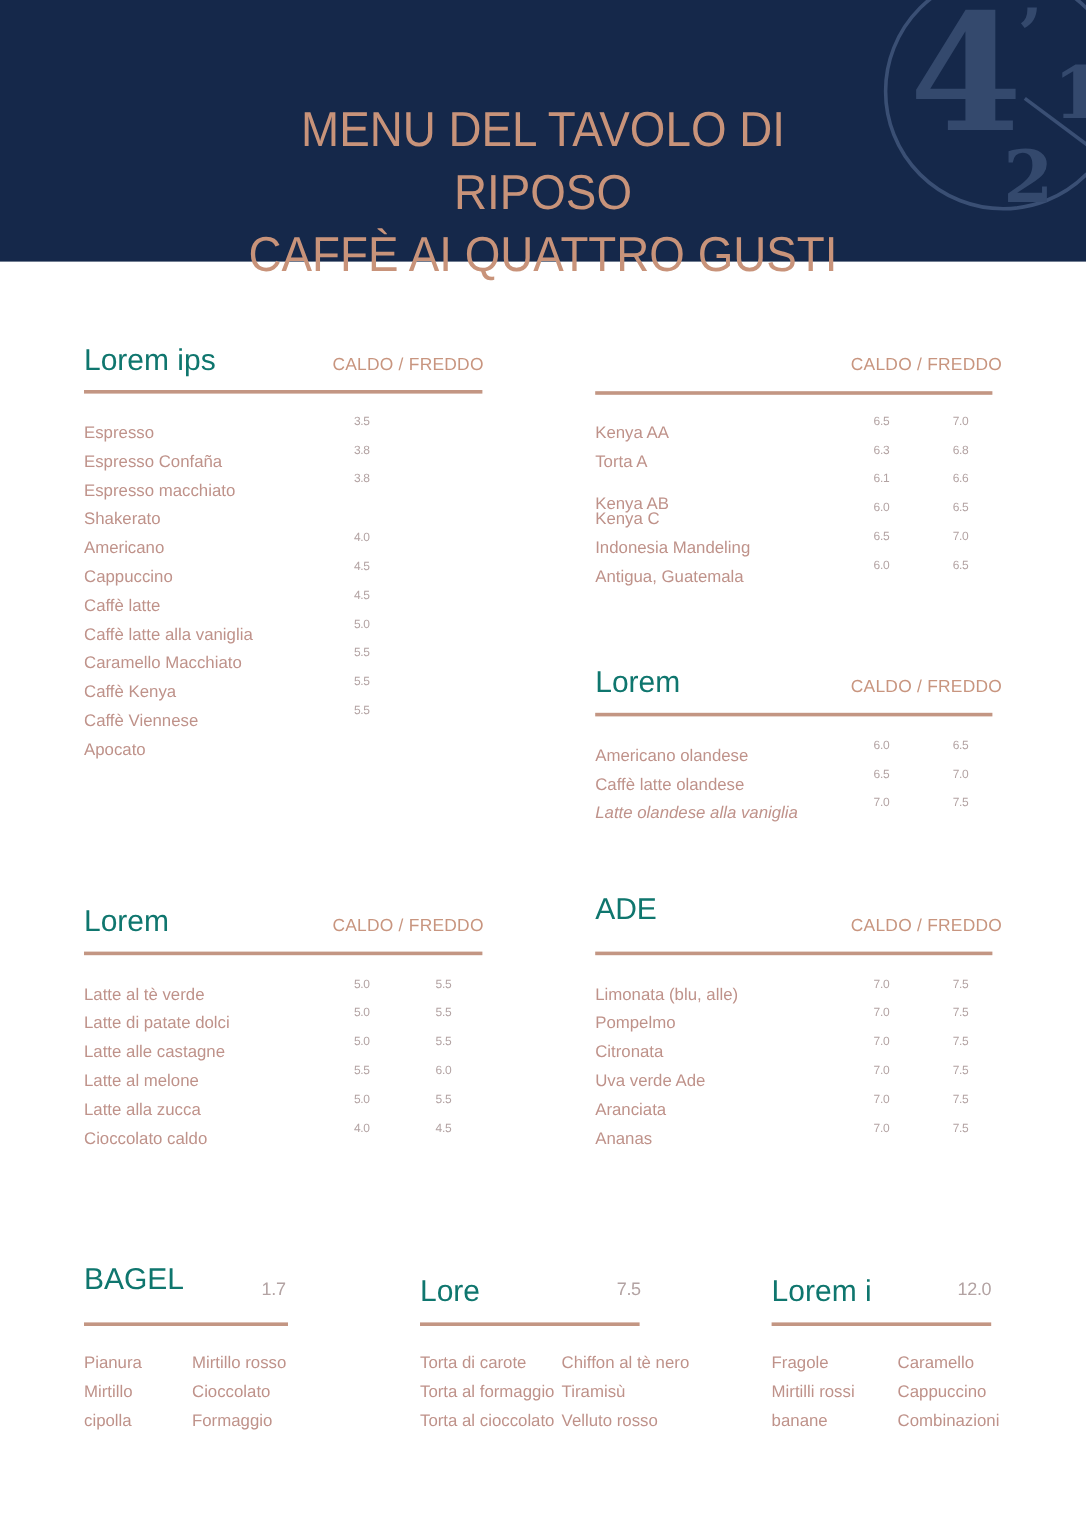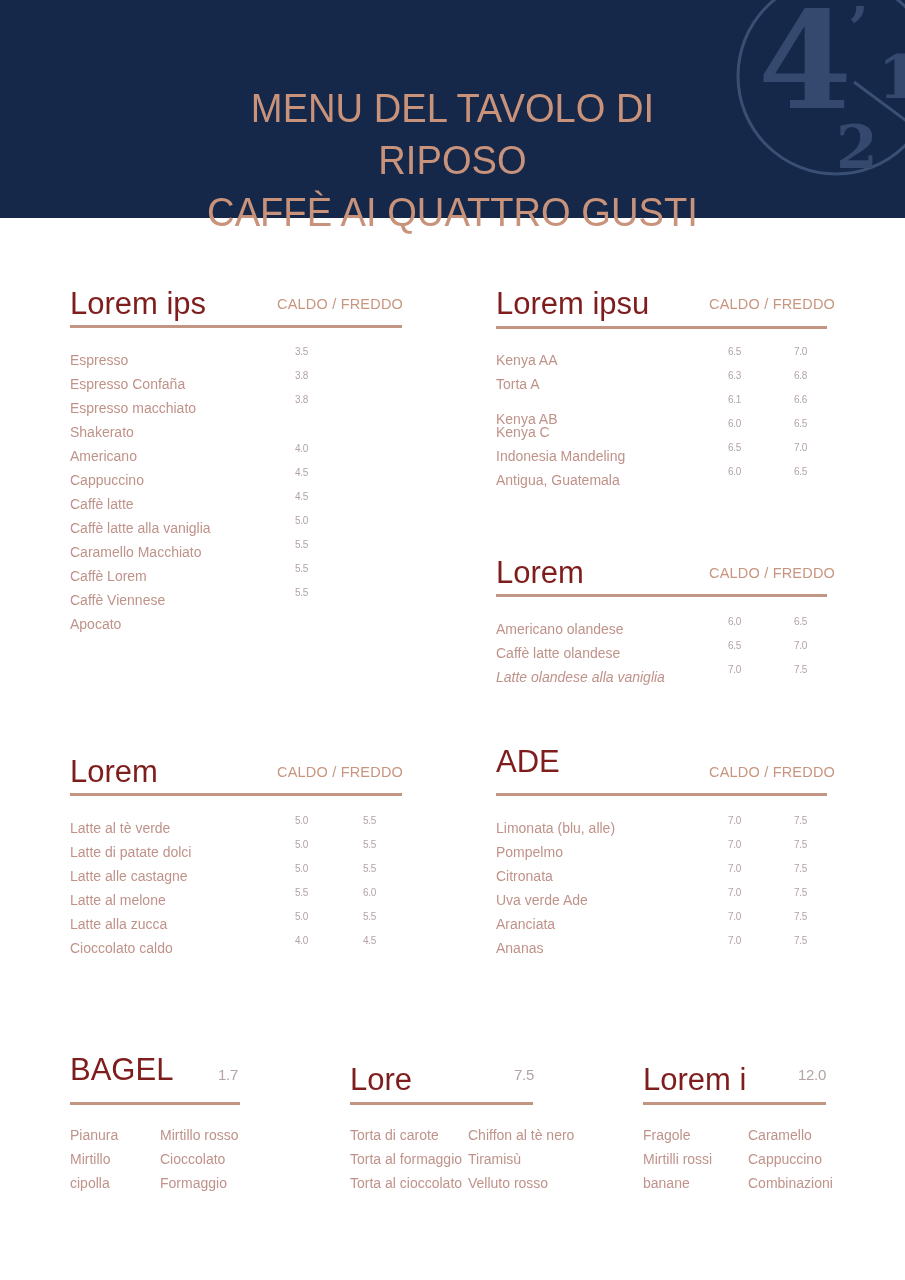--- a/index.html
+++ b/index.html
@@ -15,21 +15,21 @@
   .title {
     position: absolute; left: 0; top: 82px; width: 905px; text-align: center;
     color: #c8937a; font-size: 41px; line-height: 52px; font-weight: normal;
     letter-spacing: 0px; z-index: 5;
     font-family: "Liberation Sans", "DejaVu Sans", sans-serif;
   }
   .title .line { display: block; transform: scaleX(0.93); }
 
   .section { position: absolute; }
   .sec-title {
-    position: absolute; left: 0; color: #7f1d1d; font-size: 31px; white-space: nowrap;
+    position: absolute; left: 0; color: #0f766e; font-size: 25px; white-space: nowrap;
     font-family: "Liberation Sans", sans-serif;
   }
   .sec-sub {
     position: absolute; color: #c8957f; font-size: 14.5px; white-space: nowrap; letter-spacing: 0.2px;
   }
   .rule { position: absolute; left: 0; height: 3px; background: #c39683; }
 
   .item {
     position: absolute; left: 0; color: #bf928a; font-size: 14px; white-space: nowrap;
   }
@@ -75,29 +75,28 @@
   <div class="item" style="top:162px;">Americano</div>
   <div class="price" style="left:225px; top:157px;">4.0</div>
   <div class="item" style="top:186px;">Cappuccino</div>
   <div class="price" style="left:225px; top:181px;">4.5</div>
   <div class="item" style="top:210px;">Caffè latte</div>
   <div class="price" style="left:225px; top:205px;">4.5</div>
   <div class="item" style="top:234px;">Caffè latte alla vaniglia</div>
   <div class="price" style="left:225px; top:229px;">5.0</div>
   <div class="item" style="top:258px;">Caramello Macchiato</div>
   <div class="price" style="left:225px; top:253px;">5.5</div>
-  <div class="item" style="top:282px;">Caffè Lorem</div>
+  <div class="item" style="top:282px;">Caffè Kenya</div>
   <div class="price" style="left:225px; top:277px;">5.5</div>
   <div class="item" style="top:306px;">Caffè Viennese</div>
   <div class="price" style="left:225px; top:301px;">5.5</div>
   <div class="item" style="top:330px;">Apocato</div>
 </div>
 
 <div class="section" style="left:496px; top:286px; width:340px; height:220px;">
-  <div class="sec-title" style="top:0;">Lorem ipsu</div>
   <div class="sec-sub" style="left:213px; top:10px;">CALDO / FREDDO</div>
   <div class="rule" style="top:40px; width:331px;"></div>
 
   <div class="item" style="top:66px;">Kenya AA</div>
   <div class="price" style="left:232px; top:60px;">6.5</div>
   <div class="price" style="left:298px; top:60px;">7.0</div>
   <div class="item" style="top:90px;">Torta A</div>
   <div class="price" style="left:232px; top:84px;">6.3</div>
   <div class="price" style="left:298px; top:84px;">6.8</div>
   <div class="item" style="top:114px;margin-top:11px;">Kenya AB</div>

